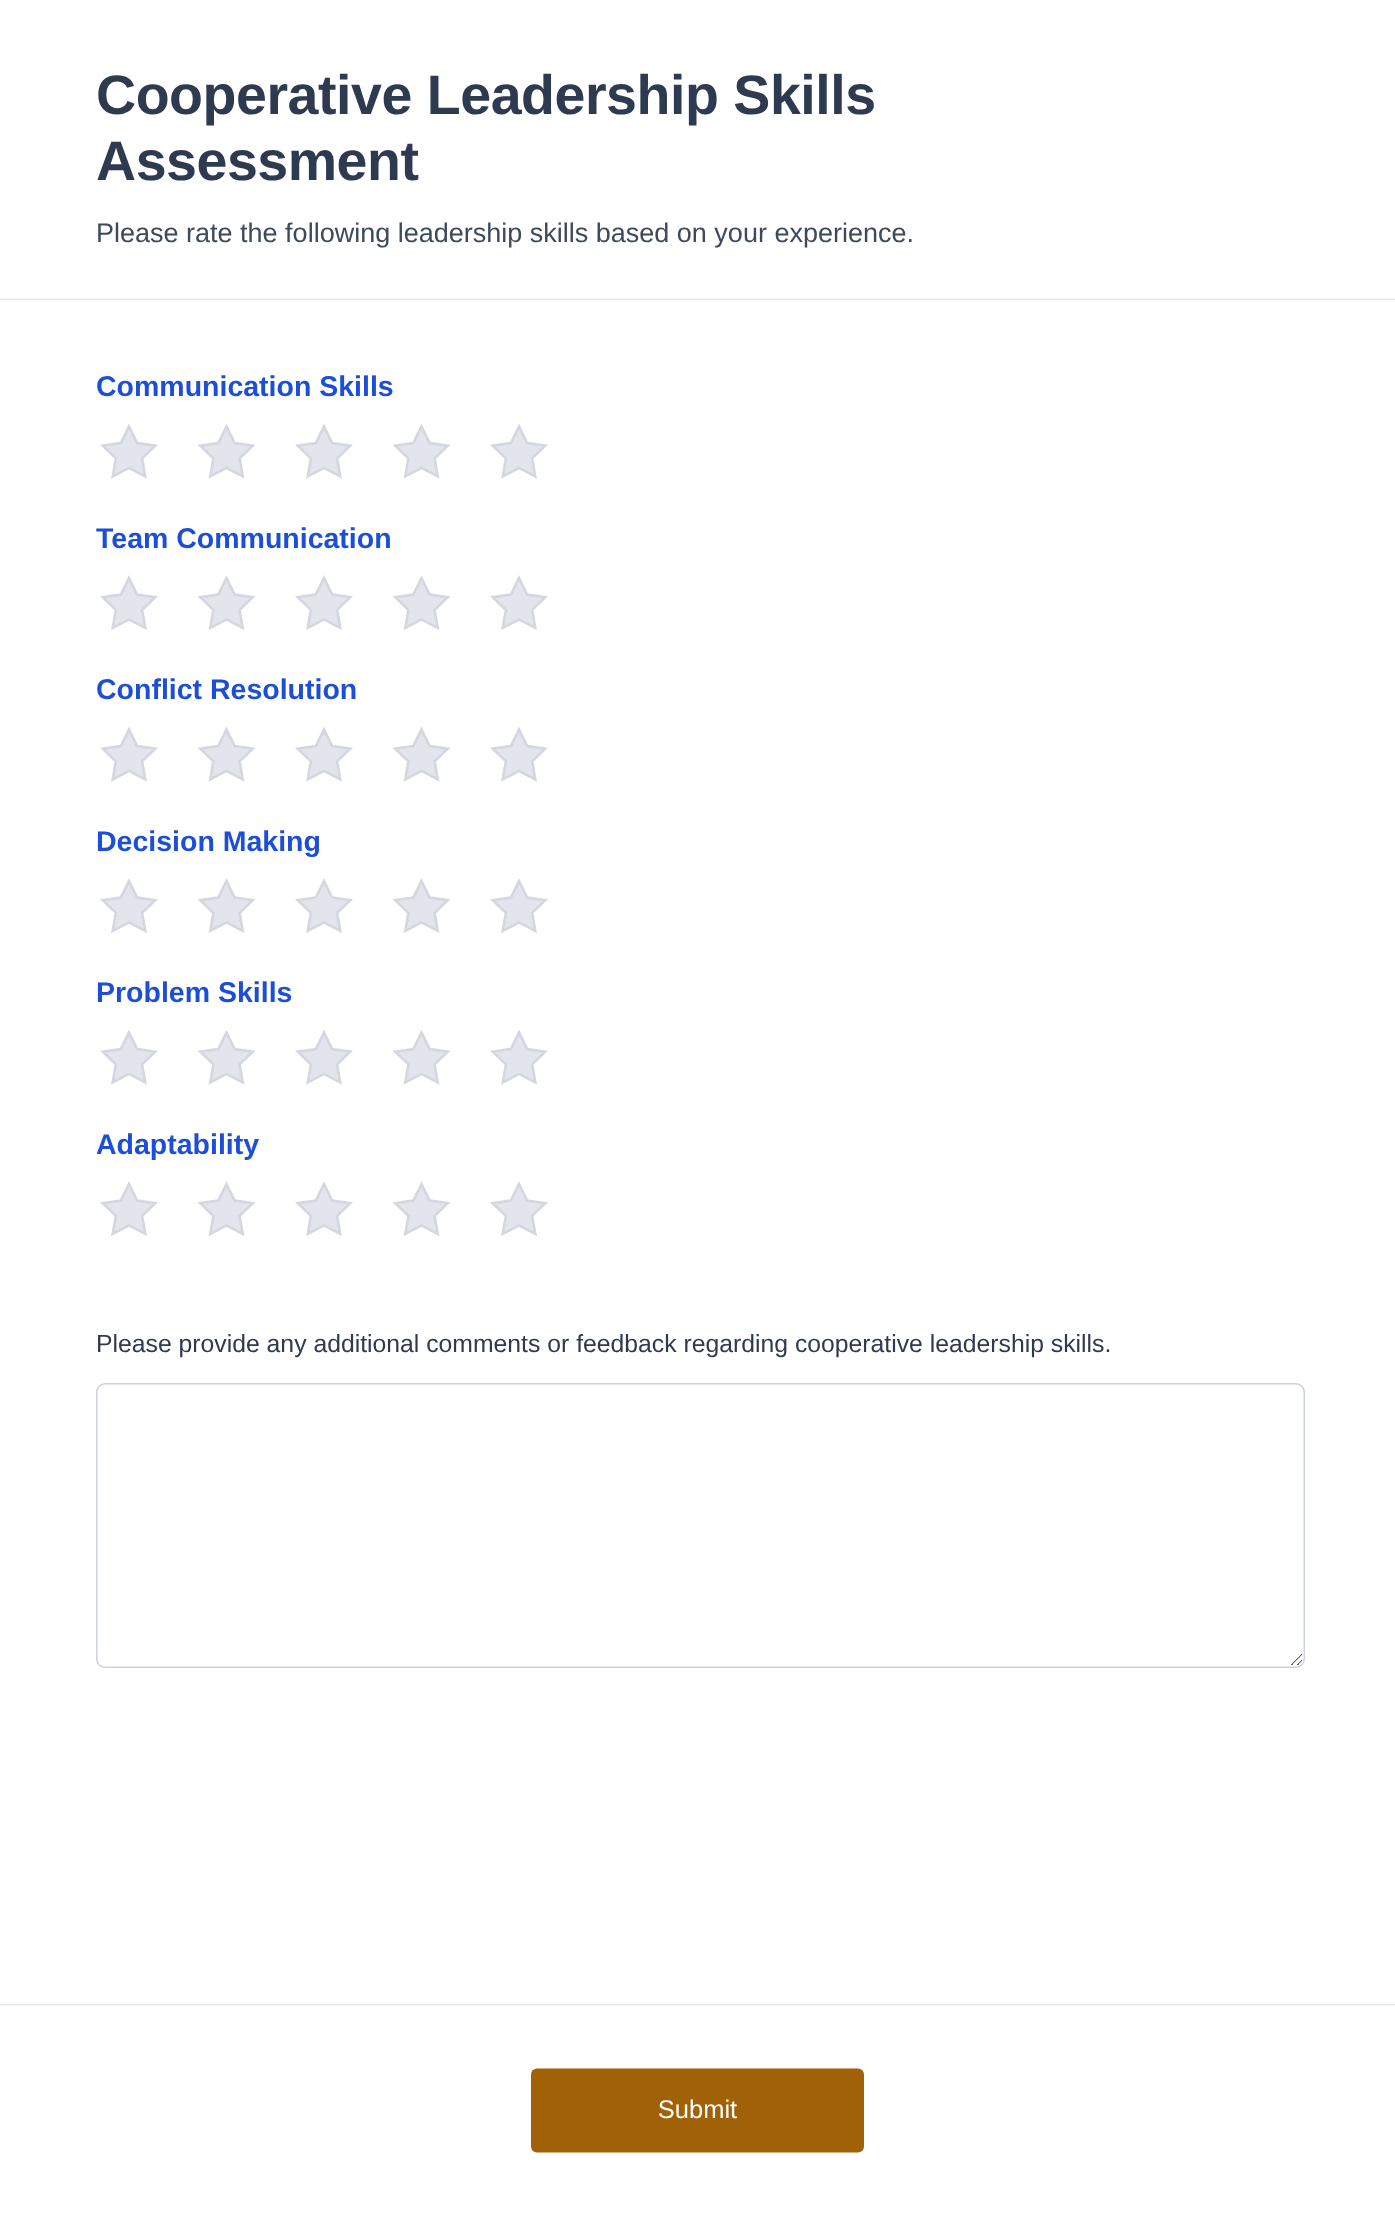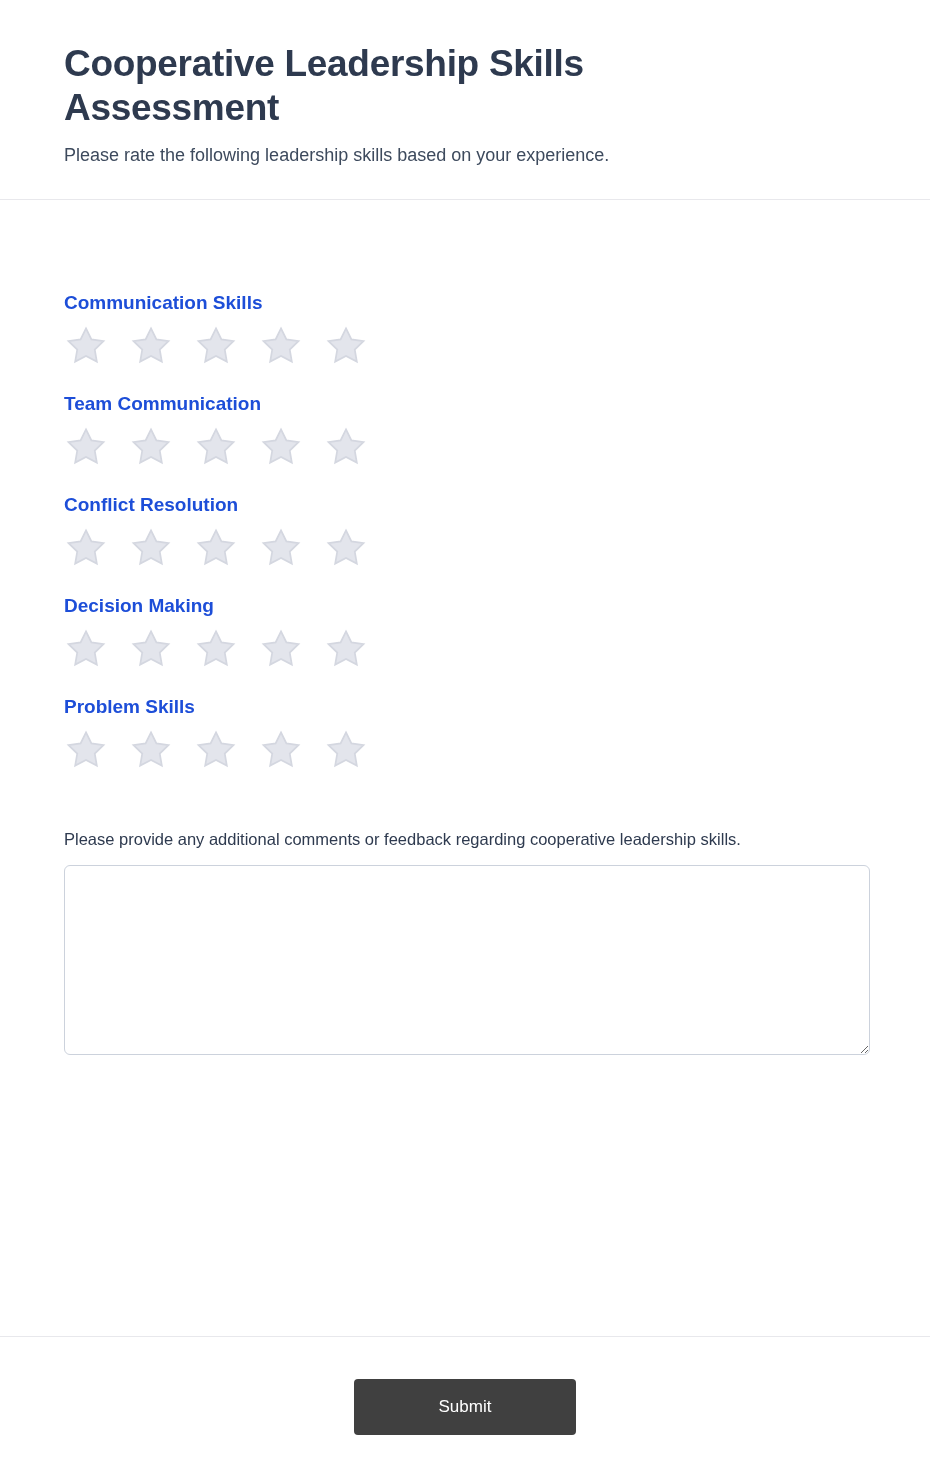--- a/index.html
+++ b/index.html
@@ -9,21 +9,20 @@
     background: #ffffff;
     font-family: "Liberation Sans", sans-serif;
   }
   .page {
     width: 930px;
     min-height: 1483px;
     background: #ffffff;
     position: relative;
     display: flex;
     flex-direction: column;
-    gap: 44px;
   }
   .header {
     padding: 42px 64px 30px 64px;
     border-bottom: 1px solid #e8e8ec;
   }
   .form-title {
     font-size: 37px;
     line-height: 1.18;
     font-weight: bold;
     color: #2e3a4f;
@@ -84,21 +83,21 @@
     display: block;
   }
   .footer {
     margin-top: 42px;
     border-top: 1px solid #e8e8ec;
     padding: 42px 64px 48px 64px;
     display: flex;
     justify-content: center;
   }
   .submit-button {
-    background: #404040;
+    background: #a16207;
     color: #ffffff;
     border: none;
     border-radius: 4px;
     width: 222px;
     height: 56px;
     font-size: 17px;
     font-family: "Liberation Sans", sans-serif;
     cursor: pointer;
   }
 </style>
@@ -212,20 +211,40 @@
           </svg>
         <svg class="star" viewBox="0 0 24 24">
             <path d="M12 2.5l3.09 6.26 6.91 1-5 4.87 1.18 6.87L12 18.25 5.82 21.5 7 14.63l-5-4.87 6.91-1z" fill="#e3e5ec" stroke="#d4d7e0" stroke-width="1"></path>
           </svg>
         <svg class="star" viewBox="0 0 24 24">
             <path d="M12 2.5l3.09 6.26 6.91 1-5 4.87 1.18 6.87L12 18.25 5.82 21.5 7 14.63l-5-4.87 6.91-1z" fill="#e3e5ec" stroke="#d4d7e0" stroke-width="1"></path>
           </svg>
       </div>
     </div>
 
+    <div class="rating-group">
+      <div class="rating-label">Adaptability</div>
+      <div class="stars">
+        <svg class="star" viewBox="0 0 24 24">
+            <path d="M12 2.5l3.09 6.26 6.91 1-5 4.87 1.18 6.87L12 18.25 5.82 21.5 7 14.63l-5-4.87 6.91-1z" fill="#e3e5ec" stroke="#d4d7e0" stroke-width="1"></path>
+          </svg>
+        <svg class="star" viewBox="0 0 24 24">
+            <path d="M12 2.5l3.09 6.26 6.91 1-5 4.87 1.18 6.87L12 18.25 5.82 21.5 7 14.63l-5-4.87 6.91-1z" fill="#e3e5ec" stroke="#d4d7e0" stroke-width="1"></path>
+          </svg>
+        <svg class="star" viewBox="0 0 24 24">
+            <path d="M12 2.5l3.09 6.26 6.91 1-5 4.87 1.18 6.87L12 18.25 5.82 21.5 7 14.63l-5-4.87 6.91-1z" fill="#e3e5ec" stroke="#d4d7e0" stroke-width="1"></path>
+          </svg>
+        <svg class="star" viewBox="0 0 24 24">
+            <path d="M12 2.5l3.09 6.26 6.91 1-5 4.87 1.18 6.87L12 18.25 5.82 21.5 7 14.63l-5-4.87 6.91-1z" fill="#e3e5ec" stroke="#d4d7e0" stroke-width="1"></path>
+          </svg>
+        <svg class="star" viewBox="0 0 24 24">
+            <path d="M12 2.5l3.09 6.26 6.91 1-5 4.87 1.18 6.87L12 18.25 5.82 21.5 7 14.63l-5-4.87 6.91-1z" fill="#e3e5ec" stroke="#d4d7e0" stroke-width="1"></path>
+          </svg>
+      </div>
+    </div>
 
     <div class="comments-label">Please provide any additional comments or feedback regarding cooperative leadership skills.</div>
     <textarea class="comments-box" placeholder="" style=""></textarea>
 
   </div>
 
   <div class="footer">
     <button class="submit-button">Submit</button>
   </div>
 

